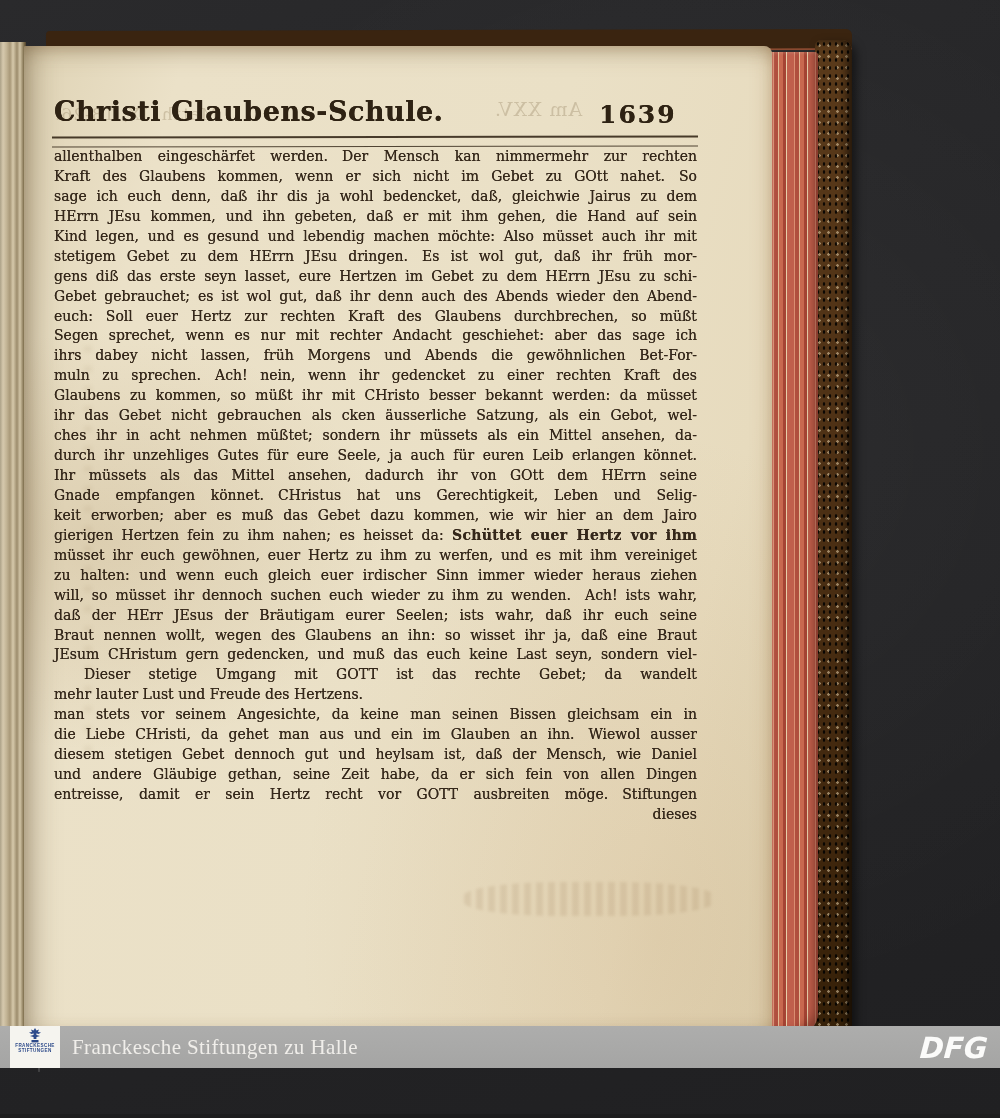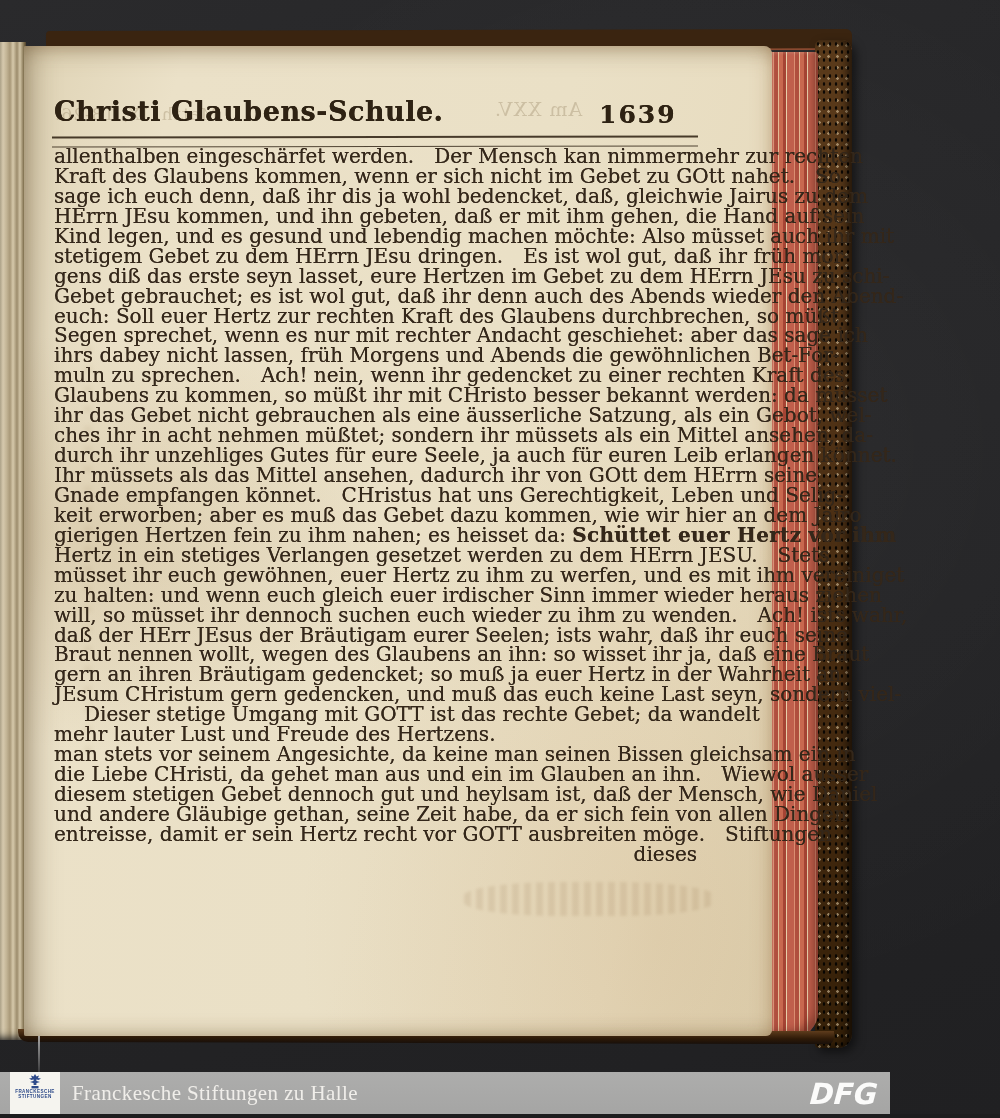--- a/index.html
+++ b/index.html
@@ -66,29 +66,29 @@
   .header-row{position:absolute;left:30px;top:50px;width:642px;height:42px;color:#2e2213;}
   .page-title{width:100%;text-align:left;font-size:27px;font-weight:bold;
     letter-spacing:.5px;text-shadow:0 0 .6px #2e2213;}
   .page-number{position:absolute;left:545px;top:4px;font-size:25px;font-weight:bold;
     letter-spacing:2px;text-shadow:0 0 .5px #2e2213;}
   .header-rules{position:absolute;left:28px;top:90px;width:646px;height:8px;
     border-top:2.5px solid rgba(43,30,15,.85);border-bottom:1.8px solid rgba(43,30,15,.8);
     transform:rotate(-.1deg);}
 
   .text-col{position:absolute;left:30px;top:101px;width:643px;color:#34271a;
-    font-size:20px;line-height:19.95px;text-shadow:0 0 .45px rgba(52,39,26,.9);}
+    font-size:14px;line-height:19.95px;text-shadow:0 0 .45px rgba(52,39,26,.9);}
   .line{text-align:justify;text-align-last:justify;height:19.95px;overflow:visible;white-space:nowrap;}
   .line.l{text-align-last:left;}
   .line.i{text-indent:30px;}
   .line b{font-weight:bold;letter-spacing:.3px;}
   .catchword{text-align:right;height:19.95px;}
 
   
-  .footer-bar{position:absolute;left:0;top:1072px;width:890px;height:42px;
+  .footer-bar{position:absolute;left:0;top:1026px;width:1000px;height:42px;
     background:linear-gradient(#adadac,#a5a5a4);}
   .footer-under{position:absolute;left:0;top:1114px;width:1000px;height:4px;background:#1d1d1e;}
   .fs-logo-box{position:absolute;left:10px;top:0;width:50px;height:42px;background:#f5f4ef;
     display:flex;flex-direction:column;align-items:center;justify-content:flex-start;padding-top:2px;box-sizing:border-box;}
   .fs-logo-text{font-family:"Liberation Sans", sans-serif;font-size:4.6px;line-height:5.4px;
     color:#2d4a8a;letter-spacing:.4px;text-align:center;font-weight:bold;}
   .footer-title{position:absolute;left:72px;top:0;height:42px;display:flex;align-items:center;
     font-family:"Liberation Serif", serif;font-size:21px;color:#f0eeea;letter-spacing:.4px;}
   .dfg-logo{position:absolute;right:12px;top:2px;height:40px;display:flex;align-items:center;
     font-family:"DejaVu Sans", sans-serif;font-weight:bold;font-style:italic;
@@ -125,34 +125,32 @@
           <div class="line j"><span>HErrn JEsu kommen, und ihn gebeten, daß er mit ihm gehen, die Hand auf sein</span></div>
           <div class="line j"><span>Kind legen, und es gesund und lebendig machen möchte: Also müsset auch ihr mit</span></div>
           <div class="line j"><span>stetigem Gebet zu dem HErrn JEsu dringen. Es ist wol gut, daß ihr früh mor-</span></div>
           <div class="line j"><span>gens diß das erste seyn lasset, eure Hertzen im Gebet zu dem HErrn JEsu zu schi-</span></div>
           <div class="line j"><span>Gebet gebrauchet; es ist wol gut, daß ihr denn auch des Abends wieder den Abend-</span></div>
           <div class="line j"><span>euch: Soll euer Hertz zur rechten Kraft des Glaubens durchbrechen, so müßt</span></div>
           <div class="line j"><span>Segen sprechet, wenn es nur mit rechter Andacht geschiehet: aber das sage ich</span></div>
           <div class="line j"><span>ihrs dabey nicht lassen, früh Morgens und Abends die gewöhnlichen Bet-For-</span></div>
           <div class="line j"><span>muln zu sprechen. Ach! nein, wenn ihr gedencket zu einer rechten Kraft des</span></div>
           <div class="line j"><span>Glaubens zu kommen, so müßt ihr mit CHristo besser bekannt werden: da müsset</span></div>
-          <div class="line j"><span>ihr das Gebet nicht gebrauchen als eine äusserliche Satzung, als ein Gebot, wel-</span></div>
+          <div class="line j"><span>ihr das Gebet nicht gebrauchen als cken äusserliche Satzung, als ein Gebot, wel-</span></div>
           <div class="line j"><span>ches ihr in acht nehmen müßtet; sondern ihr müssets als ein Mittel ansehen, da-</span></div>
           <div class="line j"><span>durch ihr unzehliges Gutes für eure Seele, ja auch für euren Leib erlangen könnet.</span></div>
           <div class="line j"><span>Ihr müssets als das Mittel ansehen, dadurch ihr von GOtt dem HErrn seine</span></div>
           <div class="line j"><span>Gnade empfangen könnet. CHristus hat uns Gerechtigkeit, Leben und Selig-</span></div>
           <div class="line j"><span>keit erworben; aber es muß das Gebet dazu kommen, wie wir hier an dem Jairo</span></div>
           <div class="line j"><span>gierigen Hertzen fein zu ihm nahen; es heisset da: </span><b>Schüttet euer Hertz vor ihm</b><span></span></div>
-          <div class="line j"><span>Hertz in ein stetiges Verlangen gesetzet werden zu dem HErrn JESU. Stets</span></div>
           <div class="line j"><span>müsset ihr euch gewöhnen, euer Hertz zu ihm zu werfen, und es mit ihm vereiniget</span></div>
           <div class="line j"><span>zu halten: und wenn euch gleich euer irdischer Sinn immer wieder heraus ziehen</span></div>
           <div class="line j"><span>will, so müsset ihr dennoch suchen euch wieder zu ihm zu wenden. Ach! ists wahr,</span></div>
           <div class="line j"><span>daß der HErr JEsus der Bräutigam eurer Seelen; ists wahr, daß ihr euch seine</span></div>
           <div class="line j"><span>Braut nennen wollt, wegen des Glaubens an ihn: so wisset ihr ja, daß eine Braut</span></div>
-          <div class="line j"><span>gern an ihren Bräutigam gedencket; so muß ja euer Hertz in der Wahrheit an</span></div>
           <div class="line j"><span>JEsum CHristum gern gedencken, und muß das euch keine Last seyn, sondern viel-</span></div>
           <div class="line i"><span>Dieser stetige Umgang mit GOTT ist das rechte Gebet; da wandelt</span></div>
           <div class="line l"><span>mehr lauter Lust und Freude des Hertzens.</span></div>
           <div class="line j"><span>man stets vor seinem Angesichte, da keine man seinen Bissen gleichsam ein in</span></div>
           <div class="line j"><span>die Liebe CHristi, da gehet man aus und ein im Glauben an ihn. Wiewol ausser</span></div>
           <div class="line j"><span>diesem stetigen Gebet dennoch gut und heylsam ist, daß der Mensch, wie Daniel</span></div>
           <div class="line j"><span>und andere Gläubige gethan, seine Zeit habe, da er sich fein von allen Dingen</span></div>
           <div class="line j"><span>entreisse, damit er sein Hertz recht vor GOTT ausbreiten möge. Stiftungen</span></div>
         </div>
       <div class="catchword">dieses</div>

